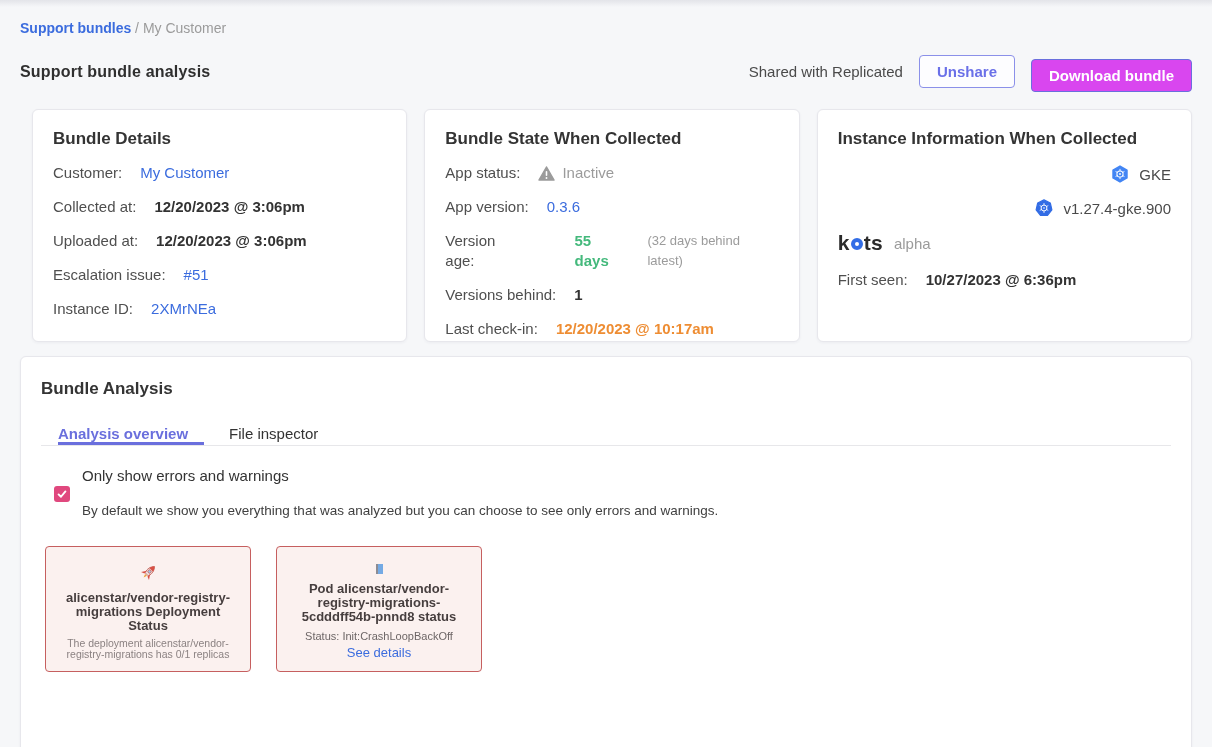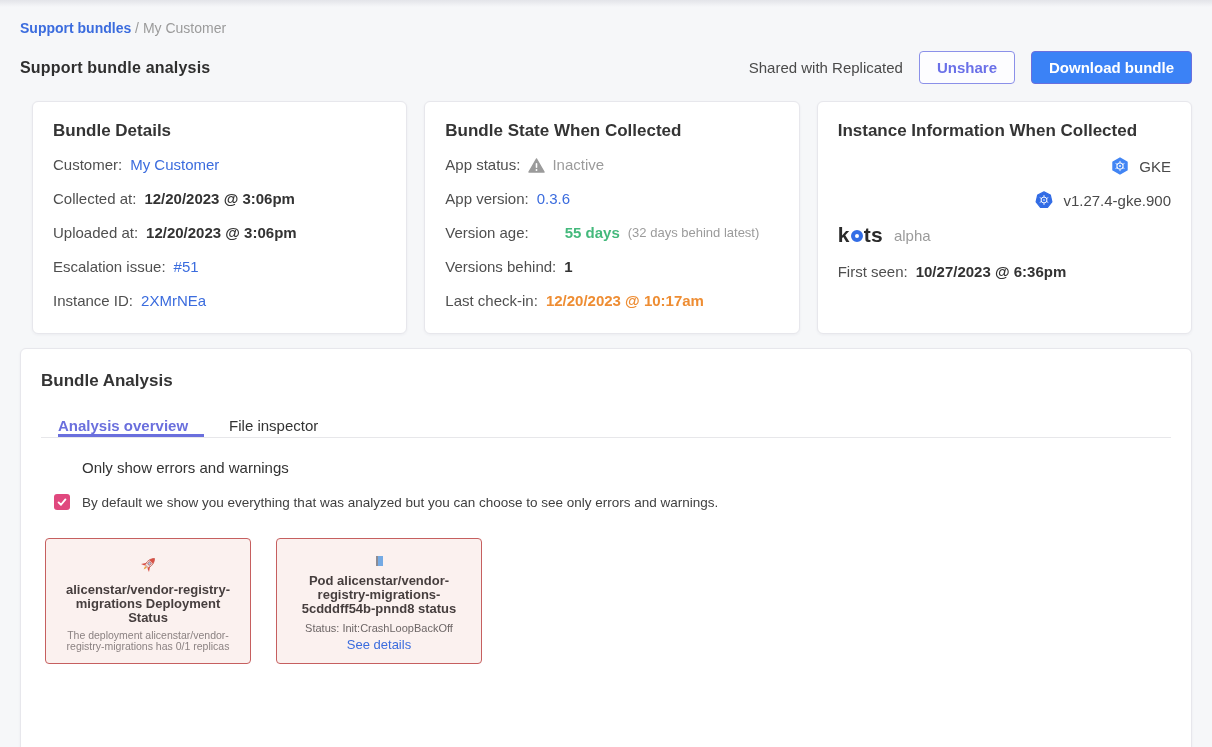--- a/index.html
+++ b/index.html
@@ -17,30 +17,30 @@
   .breadcrumb .crumb-link { color: #3b6cde; text-decoration: none; font-weight: 600; cursor: pointer; }
   .breadcrumb .sep, .breadcrumb .crumb-current { color: #9b9b9b; font-weight: 400; }
 
   
   .header-row { margin-top: 15px; display: flex; align-items: center; justify-content: space-between; }
   .page-title { font-size: 16px; font-weight: 700; color: #2f2f2f; letter-spacing: 0.2px; }
   .header-actions { display: flex; align-items: center; gap: 16px; }
   .shared-text { font-size: 15px; color: #4a4a4a; }
   .btn { font-family: inherit; font-size: 15px; font-weight: 700; border-radius: 4px; padding: 7px 17px; cursor: pointer; }
   .btn-outline { background: #fdfdff; border: 1px solid #8b90e9; color: #6a70e8; }
-  .btn-primary { background: #3b82f6; border: 1px solid #6a6fdd; color: #ffffff; }
+  .btn-primary { background: #d946ef; border: 1px solid #6a6fdd; color: #ffffff; margin-top: 8px; }
 
   
   .cards-row { margin-top: 17px; display: flex; gap: 17px; padding-left: 12px; }
   .info-card {
     flex: 1; height: 233px; background: #fff; border: 1px solid #e7e7ec;
     border-radius: 6px; padding: 19px 20px; box-shadow: 0 1px 3px rgba(40,40,80,0.05);
   }
   .card-title { font-size: 17px; font-weight: 700; color: #343434; margin-bottom: 5px; }
-  .kv-row { margin-top: 14px; font-size: 15px; line-height: 20px; display: flex; align-items: center; }
+  .kv-row { margin-top: 14px; font-size: 15px; line-height: 20px; display: flex; align-items: center; gap: 10px; }
   .kv-label { color: #4f4f4f; }
   .kv-value { margin-left: 8px; }
   .v-link { color: #3b6cde; cursor: pointer; text-decoration: none; }
   .v-bold { color: #333333; font-weight: 700; }
   .v-muted { color: #9b9b9b; display: inline-flex; align-items: center; }
   .v-green { color: #44b97c; font-weight: 600; margin-left: 36px; }
   .v-orange { color: #ee8d33; font-weight: 600; }
   .kv-note { margin-left: 8px; font-size: 13px; color: #9b9b9b; }
   .warn-icon { margin-right: 7px; display: inline-flex; }
 
@@ -55,21 +55,21 @@
   .analysis-card {
     margin-top: 14px; background: #fff; border: 1px solid #e7e7ec; border-radius: 6px;
     padding: 22px 20px 40px; min-height: 450px; box-shadow: 0 1px 3px rgba(40,40,80,0.05);
   }
   .analysis-title { font-size: 17px; font-weight: 700; color: #343434; }
   .tabs { margin-top: 26px; padding-left: 17px; border-bottom: 1px solid #e7e7ea; display: flex; }
   .tab { font-size: 15px; border-bottom: 3px solid transparent; cursor: pointer; color: #333333; }
   .tab.active { color: #6a6fdd; font-weight: 700; padding-right: 16px; border-bottom-color: #6a6fdd; }
   .tab + .tab { margin-left: 25px; }
 
-  .filter-row { margin: 21px 0 0 13px; display: flex; align-items: flex-end; }
+  .filter-row { margin: 21px 0 0 13px; display: flex; align-items: center; }
   .checkbox {
     width: 16px; height: 16px; background: #e0487e; border-radius: 3px; margin-top: 3px;
     display: inline-flex; align-items: center; justify-content: center; cursor: pointer; flex: none;
   }
   .filter-text { margin-left: 12px; }
   .filter-label { font-size: 15px; color: #333333; }
   .filter-desc { margin-top: 19px; font-size: 13.5px; color: #404040; }
 
   .items-row { margin: 28px 0 0 4px; display: flex; gap: 25px; }
   .analysis-item {

